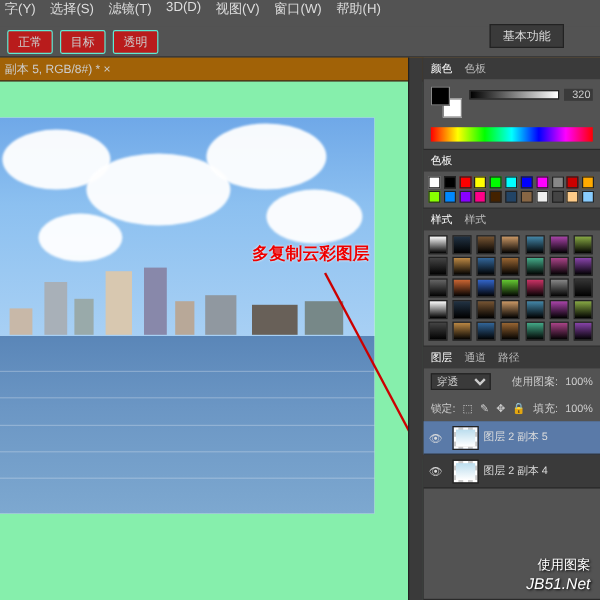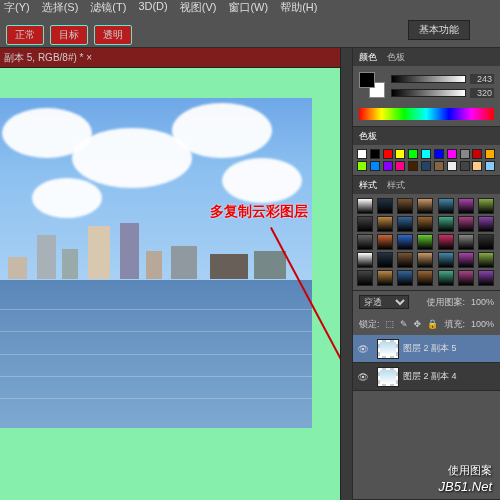--- a/index.html
+++ b/index.html
@@ -2,21 +2,21 @@
 <html><head>
 <meta charset="utf-8">
 <style>
 *{margin:0;padding:0;box-sizing:border-box;font-family:"Microsoft YaHei",sans-serif;user-select:none}
 body{width:500px;height:500px;background:#535353;overflow:hidden;position:relative}
 .menubar{height:22px;background:#535353;display:flex;padding:0 4px;font-size:11px;color:#ddd;gap:12px}
 .menubar span{cursor:default}
 .optbar{height:26px;background:#535353;border-bottom:1px solid #2a2a2a;display:flex;align-items:center;padding:0 6px;gap:6px}
 .optbar .chip{background:#b91c1c;border:1px solid #5eead4;color:#ccc;font-size:10px;padding:2px 8px;border-radius:2px}
 .workspace-btn{position:absolute;right:30px;top:20px;background:#3a3a3a;border:1px solid #222;color:#ddd;font-size:10px;padding:2px 10px}
-.tabbar{height:20px;background:#7f1d1d;display:flex;align-items:center;padding:0 4px;font-size:10px;color:#ccc;border-bottom:1px solid #222}
+.tabbar{height:20px;background:#a16207;display:flex;align-items:center;padding:0 4px;font-size:10px;color:#ccc;border-bottom:1px solid #222}
 .canvas-area{position:absolute;left:0;top:68px;right:148px;bottom:0;background:#86efac;overflow:hidden}
 .artboard{position:absolute;left:-8px;top:30px;width:320px;height:330px;background:#fff}
 .sky{position:absolute;inset:0;height:55%;background:linear-gradient(#6fa8e8,#8cc0f0 40%,#a8d0f4)}
 .cloud{position:absolute;background:#fff;border-radius:50%;filter:blur(1px);opacity:.95}
 .water{position:absolute;left:0;right:0;top:55%;bottom:0;background:linear-gradient(#5a86b8,#6b96c4 40%,#7da8d0)}
 .ripple{position:absolute;left:0;right:0;height:1px;background:rgba(255,255,255,.25)}
 .buildings{position:absolute;left:0;right:0;top:38%;height:17%}
 .bld{position:absolute;bottom:0;background:#9aa;}
 .annotation{position:absolute;color:#e00;font-size:14px;font-weight:bold;text-shadow:0 0 2px #fff}
 .arrow{position:absolute;width:2px;background:#c00;transform-origin:top left}
@@ -118,24 +118,20 @@
       <span>色板</span>
     </div>
     <div class="color-panel">
       <div class="fgbg">
         <div class="bg"></div>
         <div class="fg"></div>
       </div>
       <div class="sliders">
         <div class="srow">
             <div class="bar"></div>
-            <div class="val">243</div>
-          </div>
-        <div class="srow">
-            <div class="bar"></div>
             <div class="val">320</div>
           </div>
       </div>
     </div>
     <div class="spectrum"></div>
   </div>
 
   <div class="panel">
     <div class="panel-tabs">
         <span class="active">色板</span>
@@ -204,20 +200,25 @@
         <div class="sty" style="background: linear-gradient(rgb(187, 136, 68), rgb(0, 0, 0));"></div>
         <div class="sty" style="background: linear-gradient(rgb(51, 102, 153), rgb(0, 0, 0));"></div>
         <div class="sty" style="background: linear-gradient(rgb(153, 102, 51), rgb(0, 0, 0));"></div>
         <div class="sty" style="background: linear-gradient(rgb(68, 170, 136), rgb(0, 0, 0));"></div>
         <div class="sty" style="background: linear-gradient(rgb(170, 68, 136), rgb(0, 0, 0));"></div>
         <div class="sty" style="background: linear-gradient(rgb(136, 68, 170), rgb(0, 0, 0));"></div>
       </div>
   </div>
 
   <div class="panel" style="flex:1;display:flex;flex-direction:column">
+    <div class="panel-tabs">
+      <span class="active">图层</span>
+      <span>通道</span>
+      <span>路径</span>
+    </div>
     <div class="layers-head">
       <select><option>穿透</option></select>
       <span class="lbl">使用图案:</span>
       <span>100%</span>
     </div>
     <div class="layers-head">
       <span>锁定:</span>
       <span>⬚</span>
       <span>✎</span>
       <span>✥</span>

